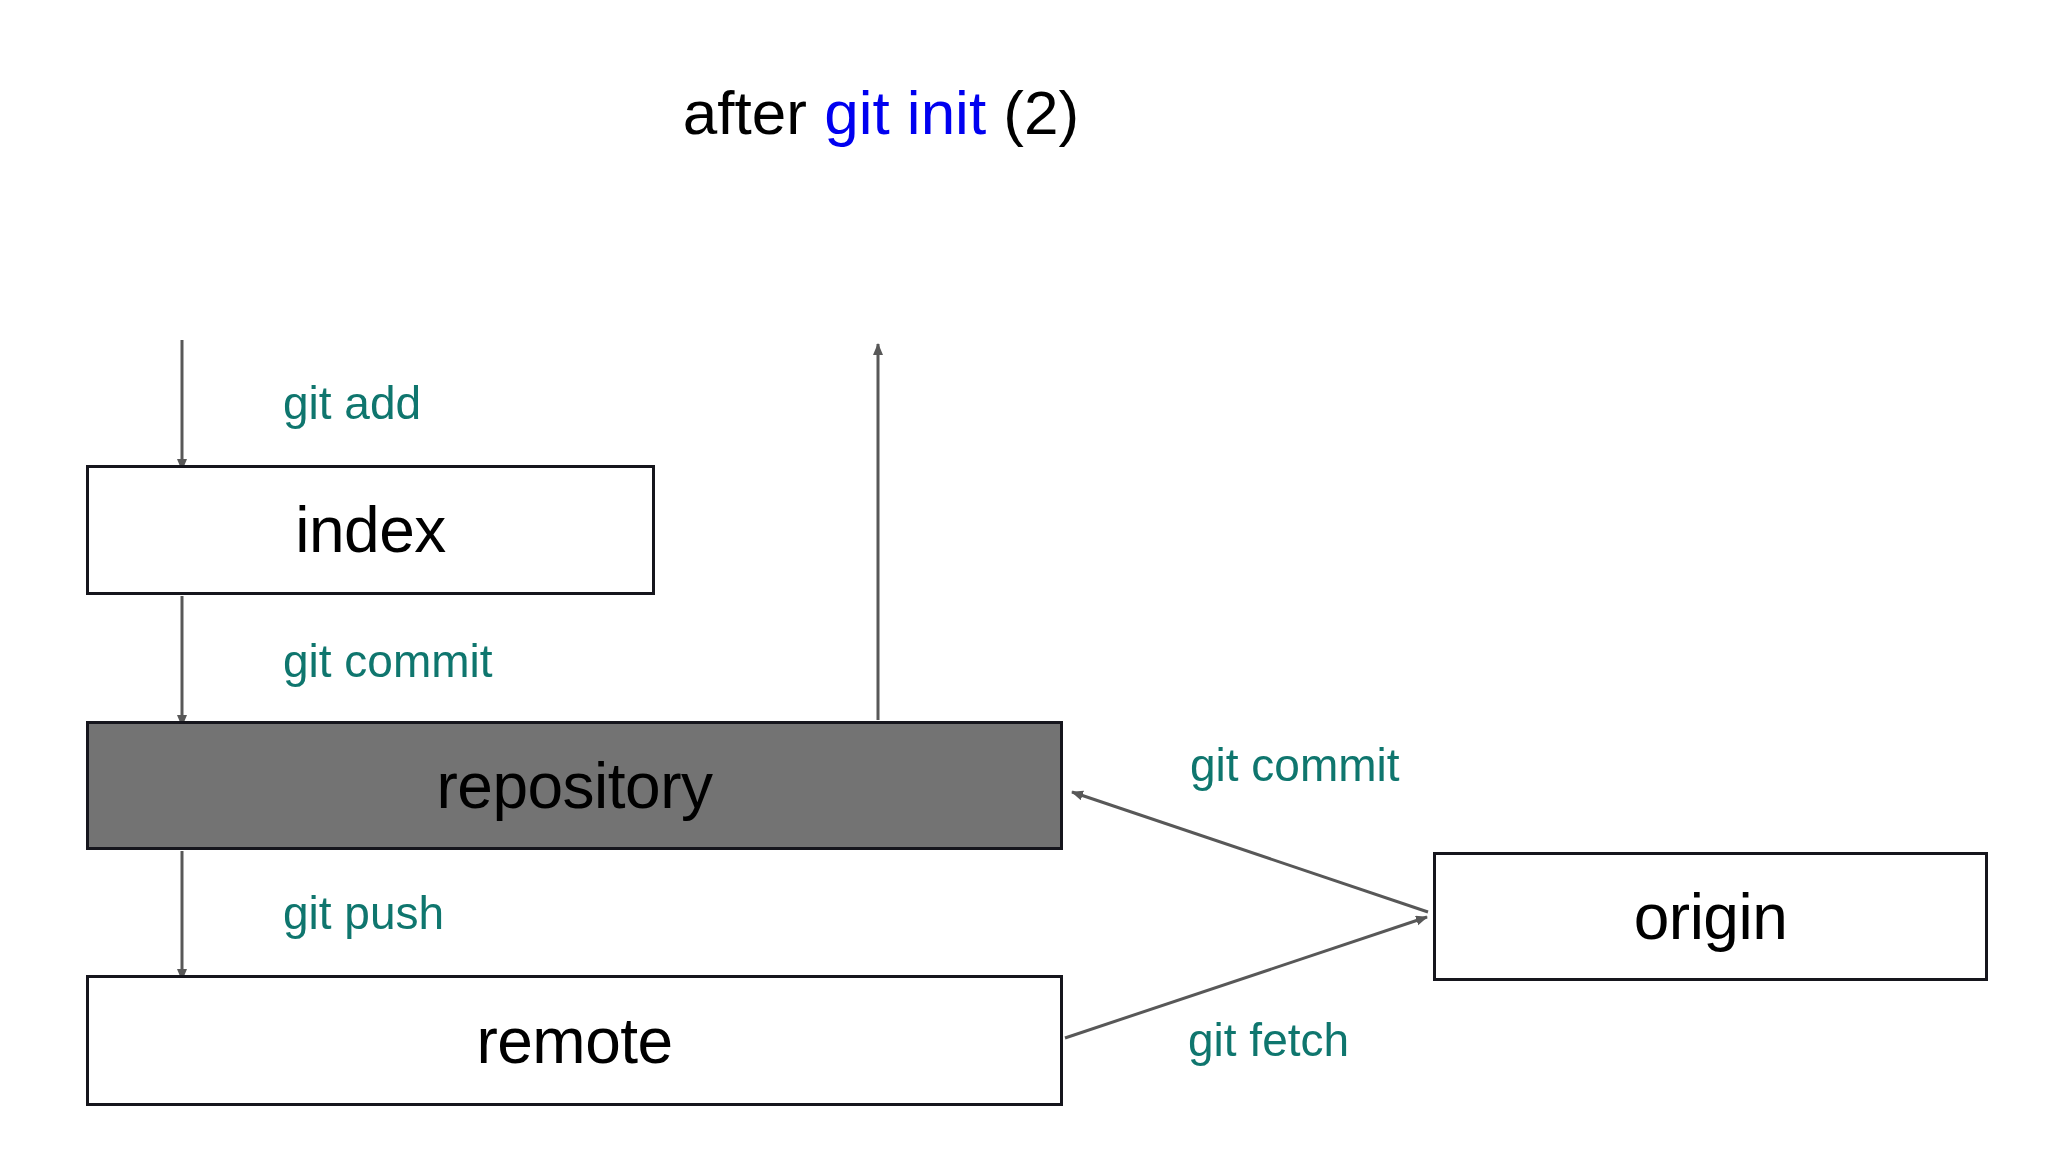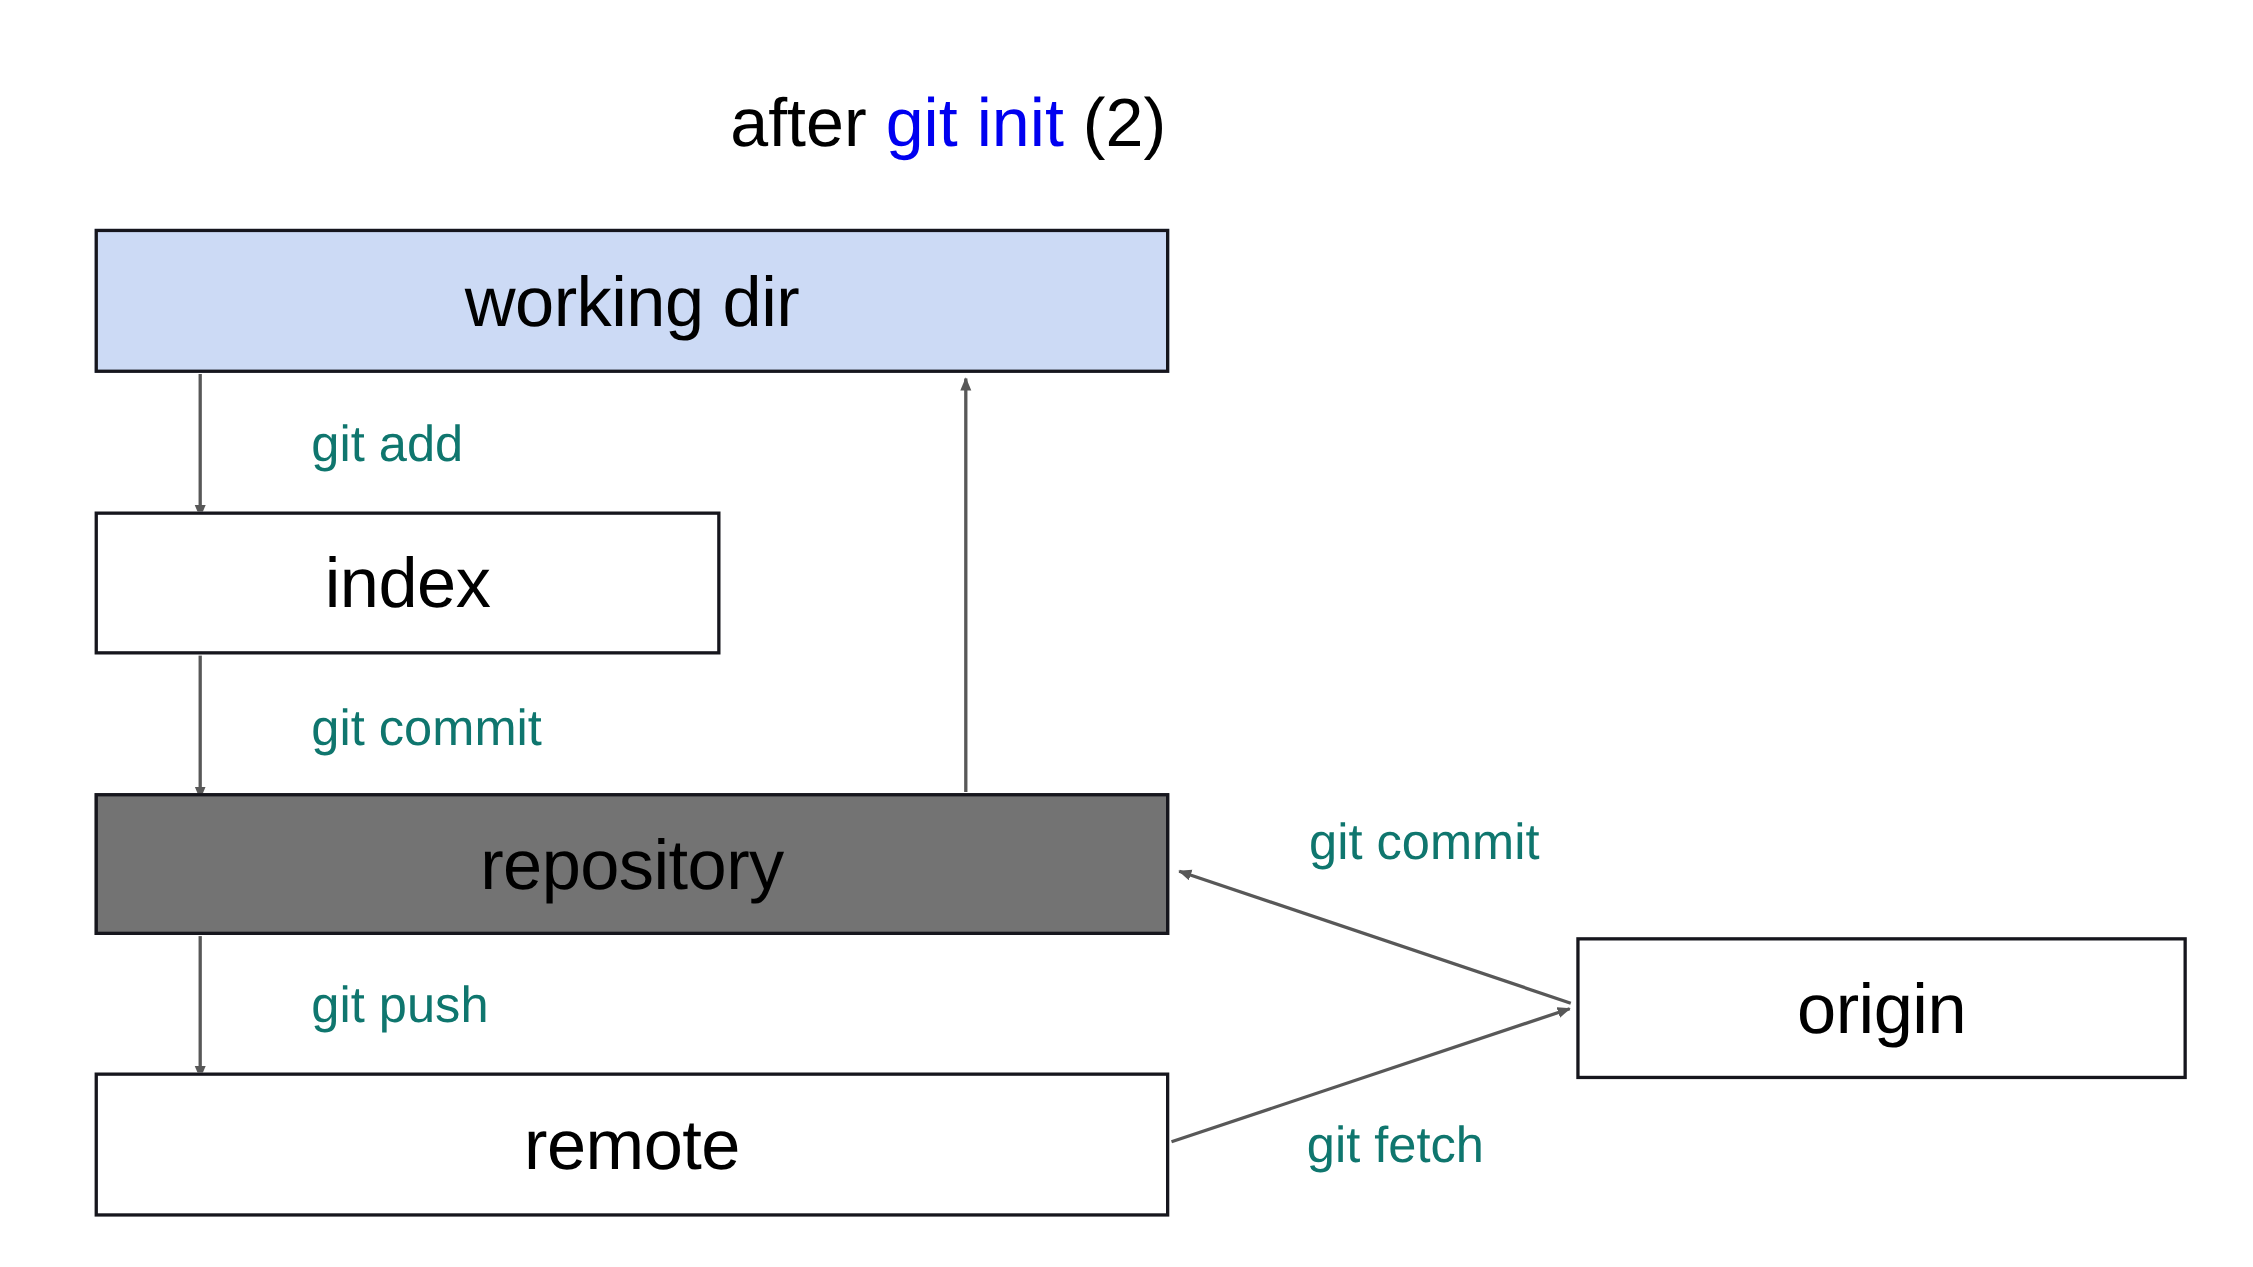--- a/index.html
+++ b/index.html
@@ -20,20 +20,21 @@
   #title {
     position: absolute;
     left: 0;
     top: 82px;
     width: 1724px;
     text-align: center;
     font-size: 62px;
     line-height: 1;
     color: #000000;
     white-space: nowrap;
+    padding-left: 19px;
   }
   #title .kw {
     color: #0000f0;
   }
 
   
   .node {
     position: absolute;
     box-sizing: border-box;
     border: 3px solid #16161d;
@@ -119,23 +120,20 @@
 
     <line x1="182" y1="851" x2="182" y2="980" stroke="#585858" stroke-width="3" marker-end="url(#ah)"></line>
 
     <line x1="878" y1="720" x2="878" y2="344" stroke="#585858" stroke-width="3" marker-end="url(#ah)"></line>
 
     <line x1="1428" y1="912" x2="1072" y2="792" stroke="#585858" stroke-width="3" marker-end="url(#ah)"></line>
 
     <line x1="1065" y1="1038" x2="1427" y2="917" stroke="#585858" stroke-width="3" marker-end="url(#ah)"></line>
   </svg>
 
-  <div class="node" id="node-working-dir">
-    <span class="nlabel">working dir</span>
-  </div>
   <div class="node" id="node-index">
     <span class="nlabel">index</span>
   </div>
   <div class="node" id="node-repository">
     <span class="nlabel">repository</span>
   </div>
   <div class="node" id="node-remote">
     <span class="nlabel">remote</span>
   </div>
   <div class="node" id="node-origin">

